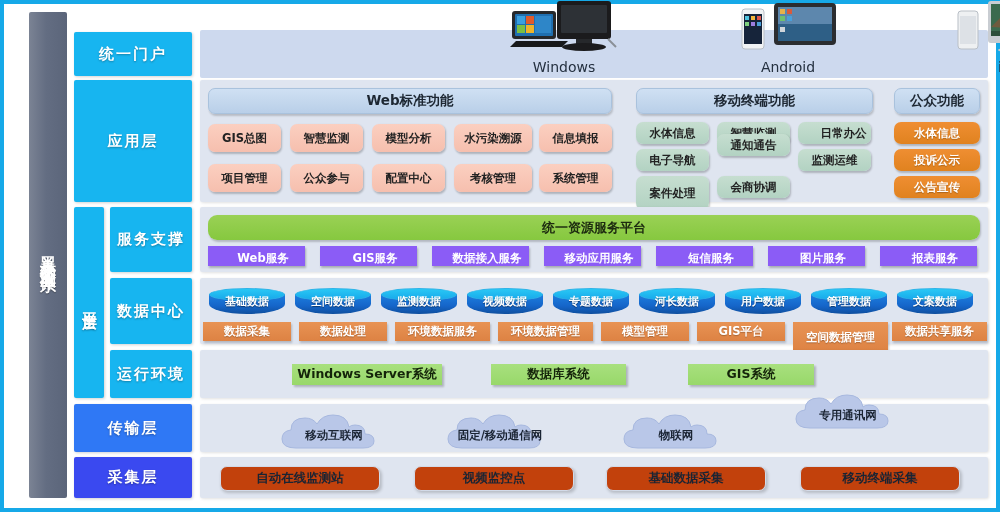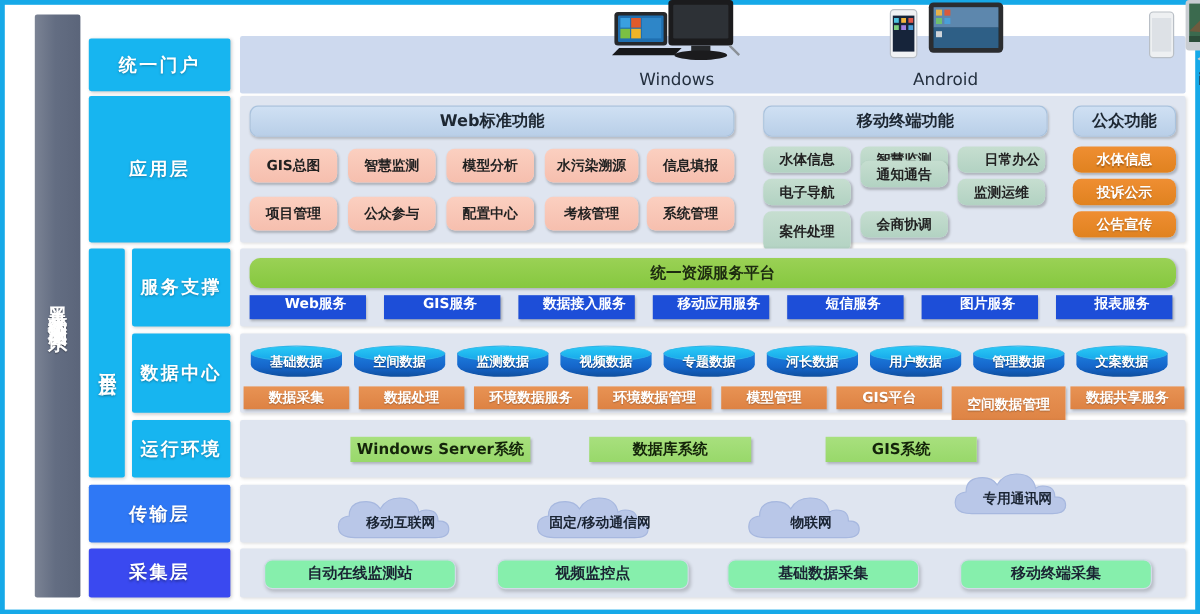--- a/index.html
+++ b/index.html
@@ -114,22 +114,22 @@
   .platform-bar {
     position: absolute;
     display: flex; align-items: center; justify-content: center;
     border-radius: 9px;
     background: linear-gradient(to bottom, #9ad155 0%, #86c83f 100%);
     font-size: 13px; font-weight: bold; color: #1d2b10;
     box-shadow: 1px 1.5px 2px rgba(0,0,0,.2);
   }
   .dark-chip {
     position: absolute;
-    display: flex; align-items: flex-start; justify-content: center;
-    background: #1d4ed8;
+    display: flex; align-items: flex-end; justify-content: center;
+    background: #8b5cf6;
     color: #ffffff;
     font-size: 11.5px; font-weight: bold;
     box-shadow: 1px 1.5px 2px rgba(0,0,0,.25);
     white-space: nowrap;
     padding-left: 13px;
   }
 
   
   .cyl {
     position: absolute;
@@ -181,21 +181,21 @@
     display: flex; align-items: center; justify-content: center;
     padding-top: 10px;
     font-size: 11.5px; font-weight: bold; color: #1a2433;
     z-index: 3; white-space: nowrap;
   }
 
   
   .white-chip {
     position: absolute;
     display: flex; align-items: center; justify-content: center;
-    background: #86efac;
+    background: #c2410c;
     border: 1px solid #d2dae8;
     border-radius: 7px;
     font-size: 12.5px; font-weight: bold; color: #1a2433;
     box-shadow: 1.5px 2px 3px rgba(0,0,0,.18);
     white-space: nowrap;
   }
 </style>
 </head>
 <body>
 

